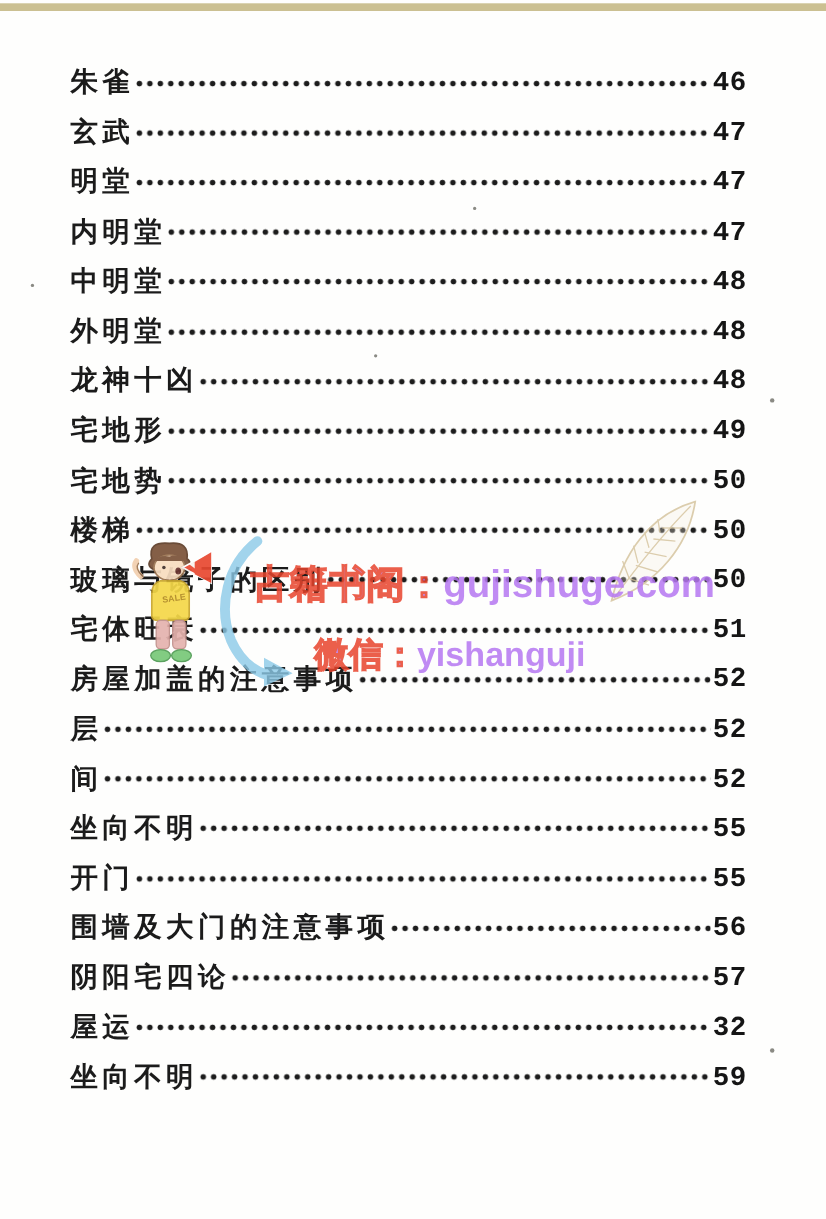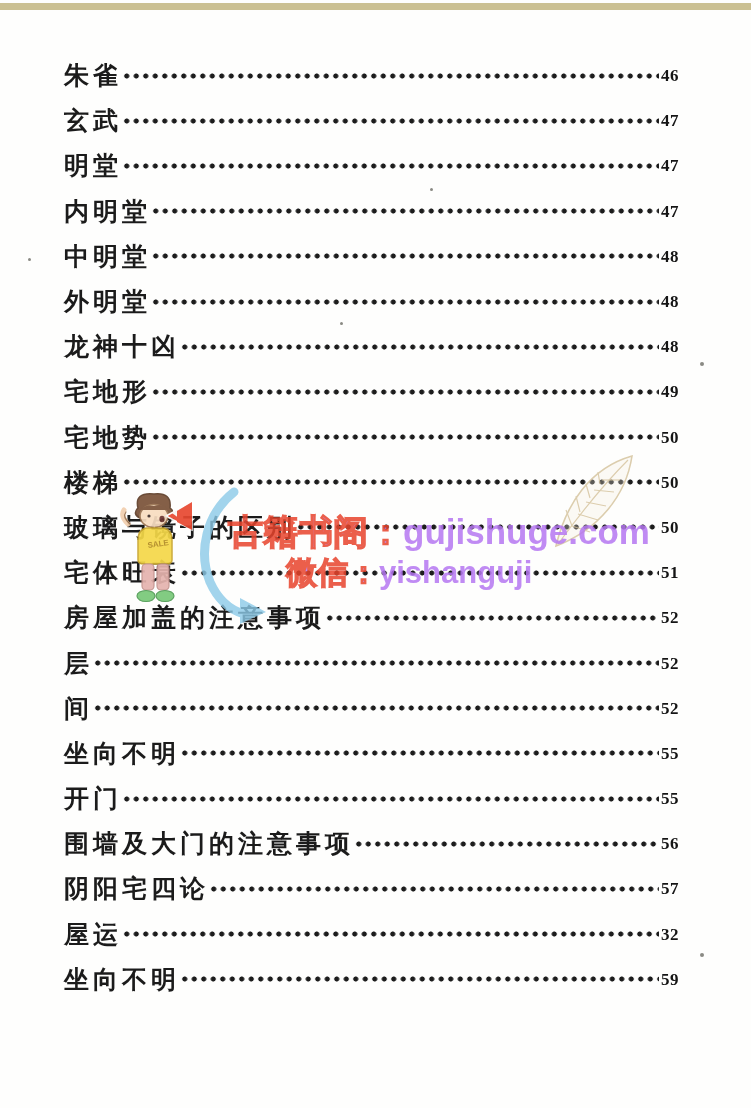--- a/index.html
+++ b/index.html
@@ -16,22 +16,22 @@
     font-family:Liberation Sans, sans-serif;
     font-weight:700;font-size:25px;color:#1b1b1b;
     letter-spacing:4px;white-space:nowrap;line-height:1;
   }
   .leader{
     flex:1;height:10px;margin:0 2px 0 0;
     background-image:radial-gradient(circle, #1c1c1c 2.2px, rgba(0,0,0,0) 2.9px);
     background-size:9.5px 10px;background-position:left center;background-repeat:repeat-x;
   }
   .toc-page{
-    font-family:Liberation Serif, serif;font-weight:700;
-    font-size:17px;color:#151515;line-height:1;letter-spacing:0.5px;
+    font-family:Liberation Mono, monospace;font-weight:700;
+    font-size:25px;color:#151515;line-height:1;letter-spacing:0.5px;
   }
   
   .wm-text{position:absolute;white-space:nowrap;font-weight:700;opacity:0.85;
     font-family:Liberation Sans, sans-serif;line-height:1;}
   .wm-line1{left:228px;top:514px;font-size:35px;}
   .wm-line2{left:286px;top:557px;font-size:31px;}
   .wm-zh{-webkit-text-stroke:1.3px #e8442c;}
   .wm-mascot{position:absolute;left:110px;top:490px;opacity:0.92;}
   .wm-arrow{position:absolute;left:196px;top:486px;opacity:0.8;}
   .wm-feather{position:absolute;left:550px;top:450px;opacity:0.85;}
@@ -212,21 +212,21 @@
       <path d="M22,76 L 16,60"></path>
     <path d="M30,62 L 26,46"></path>
       <path d="M40,48 L 36,34"></path>
     <path d="M50,34 L 48,22"></path>
   </g>
 </svg>
 
 <div class="wm-text wm-line1" style="color: rgb(182, 120, 242);">
   <span class="wm-zh">古籍书阁：</span><span>gujishuge.com</span>
 </div>
-<div class="wm-text wm-line2" style="color: rgb(182, 120, 242);">
+<div class="wm-text wm-line2" style="color: rgb(182, 120, 242); margin-top: 22px;">
   <span class="wm-zh">微信：</span><span>yishanguji</span>
 </div>
 
 <div class="speck" style="left:430px;top:188px;width:3px;height:3px;"></div>
 <div class="speck" style="left:340px;top:322px;width:3px;height:3px;"></div>
 <div class="speck" style="left:700px;top:362px;width:4px;height:4px;"></div>
 <div class="speck" style="left:700px;top:953px;width:4px;height:4px;"></div>
 <div class="speck" style="left:28px;top:258px;width:3px;height:3px;"></div>
 
 </body></html>

